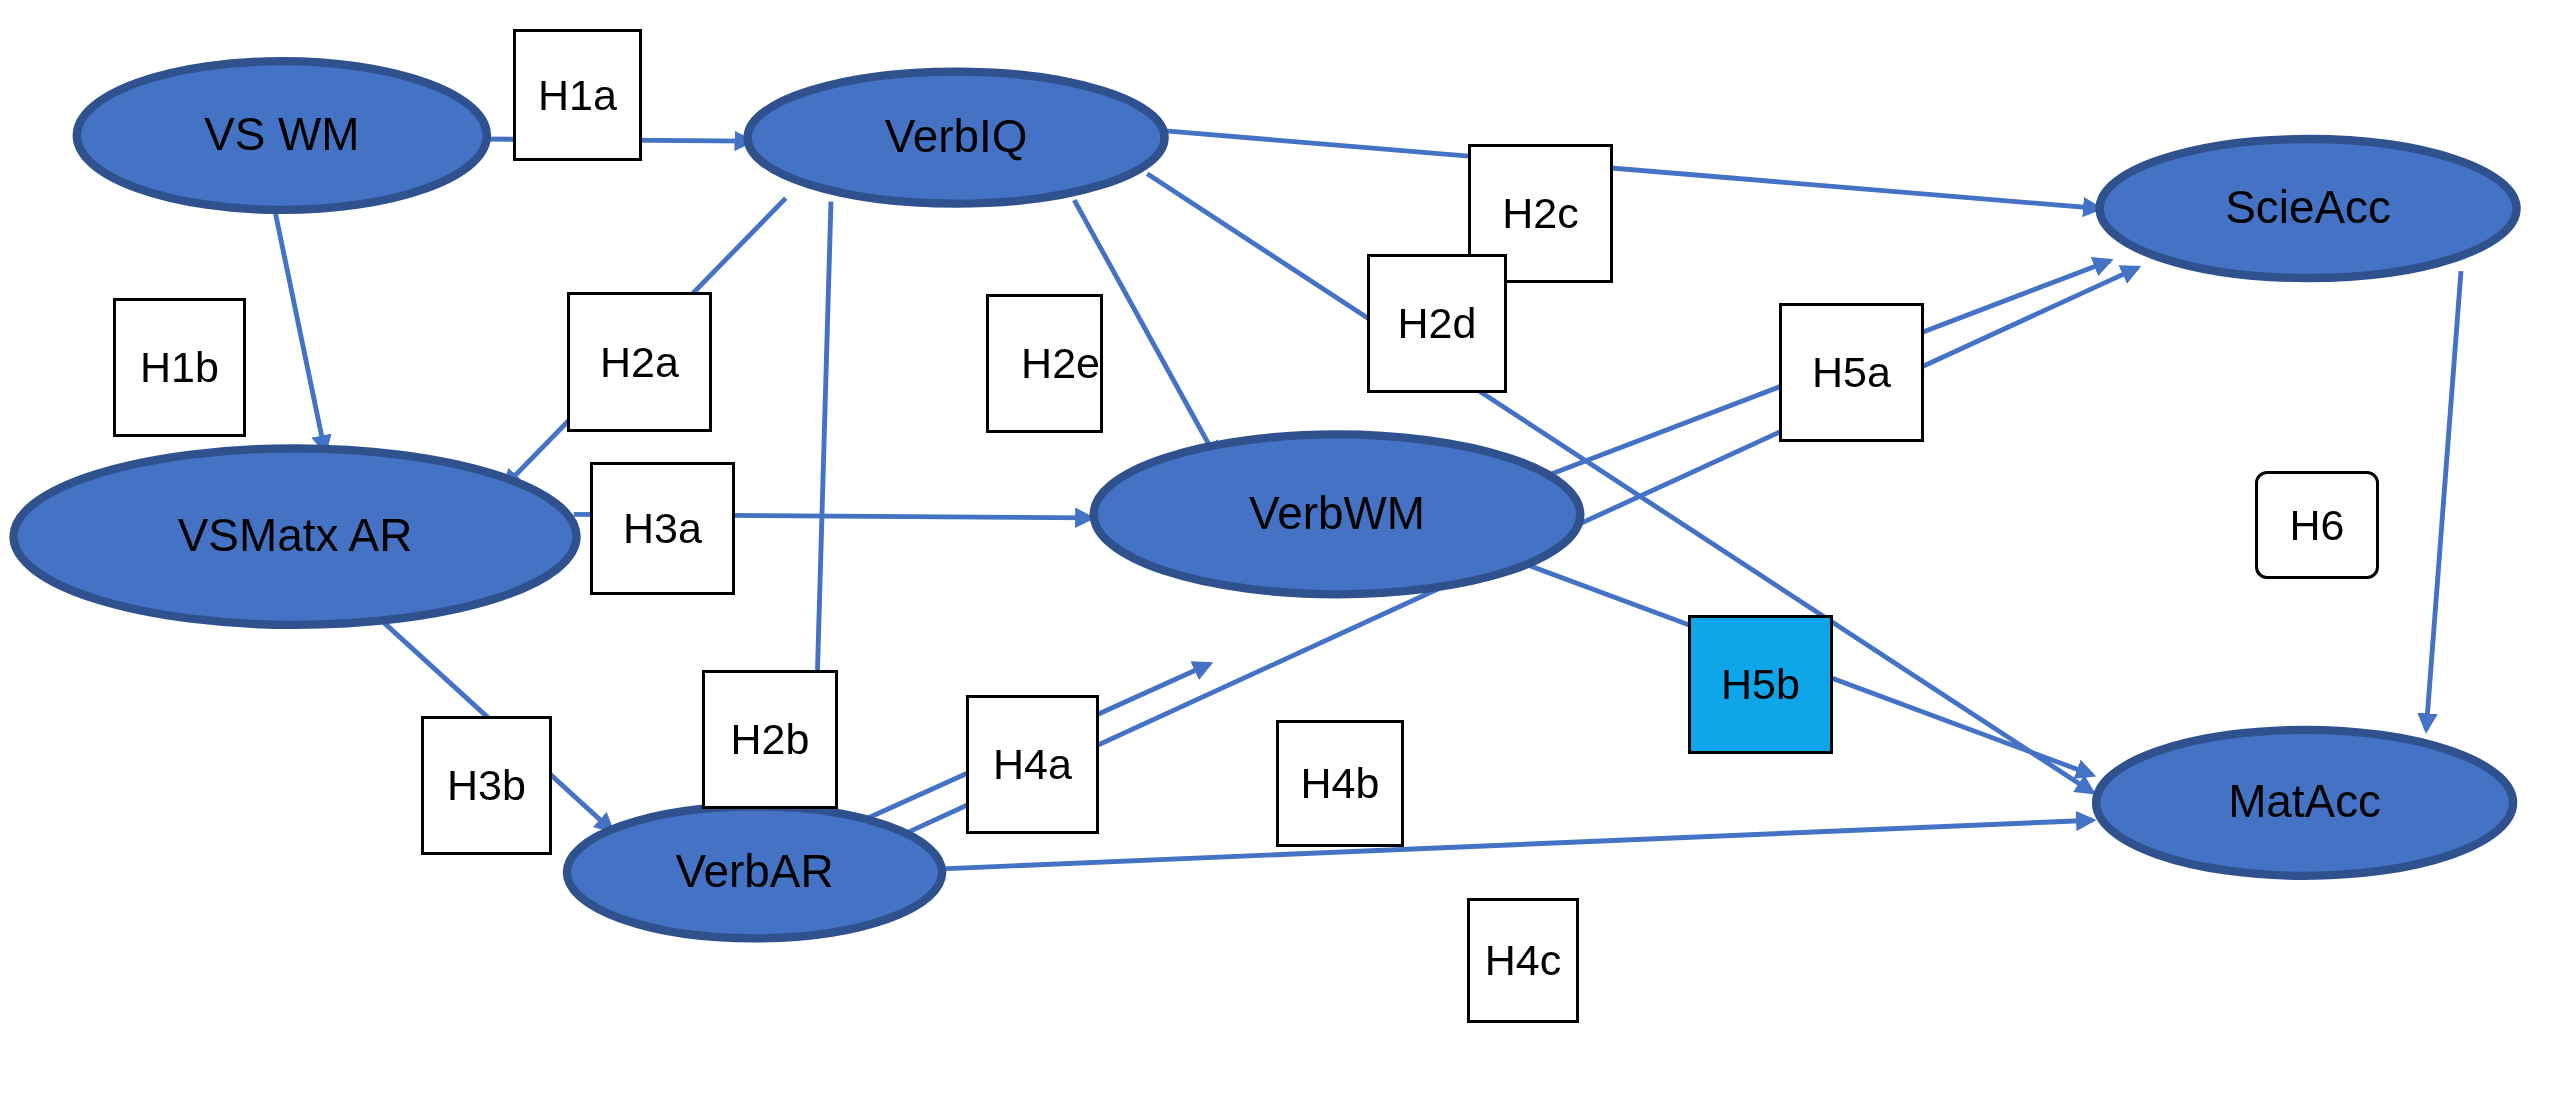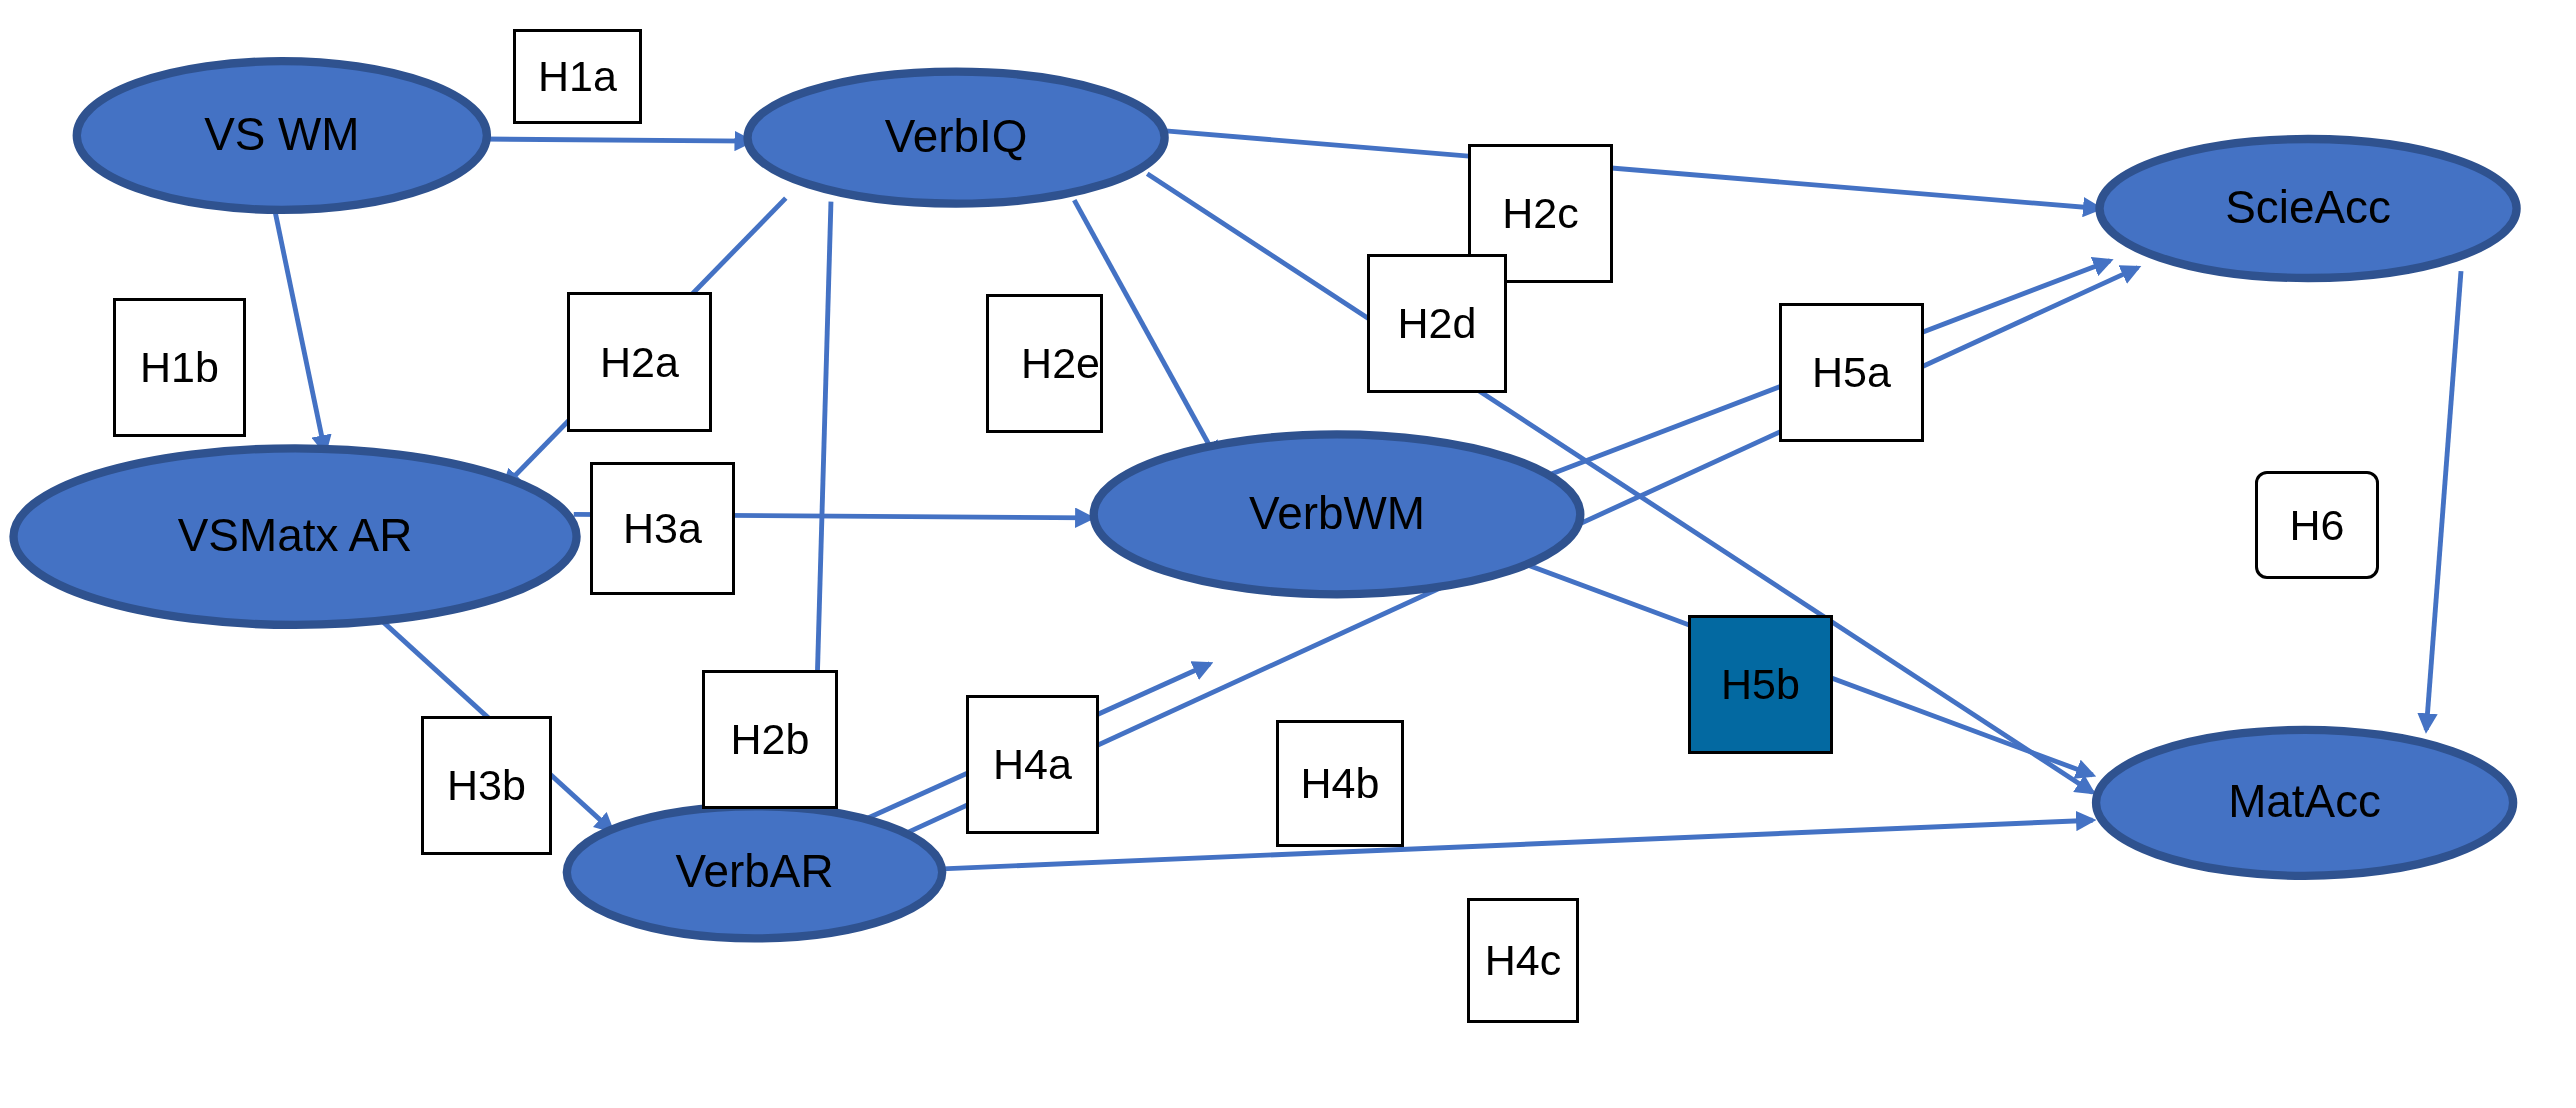--- a/index.html
+++ b/index.html
@@ -111,21 +111,21 @@
           <text class="node-label" x="3315" y="1158">MatAcc</text>
         </g>
         <g>
           <ellipse class="node-ellipse" cx="1085" cy="1255" rx="270" ry="95" fill="#4472C4" stroke="#2F528F"></ellipse>
           <text class="node-label" x="1085" y="1258">VerbAR</text>
         </g>
       </g>
   </svg>
 
   <div id="hyp-boxes">
-      <div class="hyp-box" style="left: 513px; top: 29px; width: 129px; height: 95px; border-color: rgb(0, 0, 0); background: rgb(255, 255, 255);">
+      <div class="hyp-box" style="left: 513px; top: 29px; width: 129px; height: 132px; border-color: rgb(0, 0, 0); background: rgb(255, 255, 255);">
         <span>H1a</span>
       </div>
       <div class="hyp-box" style="left: 113px; top: 298px; width: 133px; height: 139px; border-color: rgb(0, 0, 0); background: rgb(255, 255, 255);">
         <span>H1b</span>
       </div>
       <div class="hyp-box" style="left: 567px; top: 292px; width: 145px; height: 140px; border-color: rgb(0, 0, 0); background: rgb(255, 255, 255);">
         <span>H2a</span>
       </div>
       <div class="hyp-box" style="left: 986px; top: 294px; width: 117px; height: 139px; border-color: rgb(0, 0, 0); background: rgb(255, 255, 255); justify-content: flex-end;">
         <span>H2e</span>
@@ -138,21 +138,21 @@
       </div>
       <div class="hyp-box" style="left: 1779px; top: 303px; width: 145px; height: 139px; border-color: rgb(0, 0, 0); background: rgb(255, 255, 255);">
         <span>H5a</span>
       </div>
       <div class="hyp-box" style="left: 2255px; top: 471px; width: 124px; height: 108px; border-color: rgb(0, 0, 0); background: rgb(255, 255, 255); border-radius: 12px;">
         <span>H6</span>
       </div>
       <div class="hyp-box" style="left: 590px; top: 462px; width: 145px; height: 133px; border-color: rgb(0, 0, 0); background: rgb(255, 255, 255);">
         <span>H3a</span>
       </div>
-      <div class="hyp-box" style="left: 1688px; top: 615px; width: 145px; height: 139px; border-color: rgb(0, 0, 0); background: #0369a1;">
+      <div class="hyp-box" style="left: 1688px; top: 615px; width: 145px; height: 139px; border-color: rgb(0, 0, 0); background: #0ea5e9;">
         <span>H5b</span>
       </div>
       <div class="hyp-box" style="left: 702px; top: 670px; width: 136px; height: 139px; border-color: rgb(0, 0, 0); background: rgb(255, 255, 255);">
         <span>H2b</span>
       </div>
       <div class="hyp-box" style="left: 966px; top: 695px; width: 133px; height: 139px; border-color: rgb(0, 0, 0); background: rgb(255, 255, 255);">
         <span>H4a</span>
       </div>
       <div class="hyp-box" style="left: 1276px; top: 720px; width: 128px; height: 127px; border-color: rgb(0, 0, 0); background: rgb(255, 255, 255);">
         <span>H4b</span>

